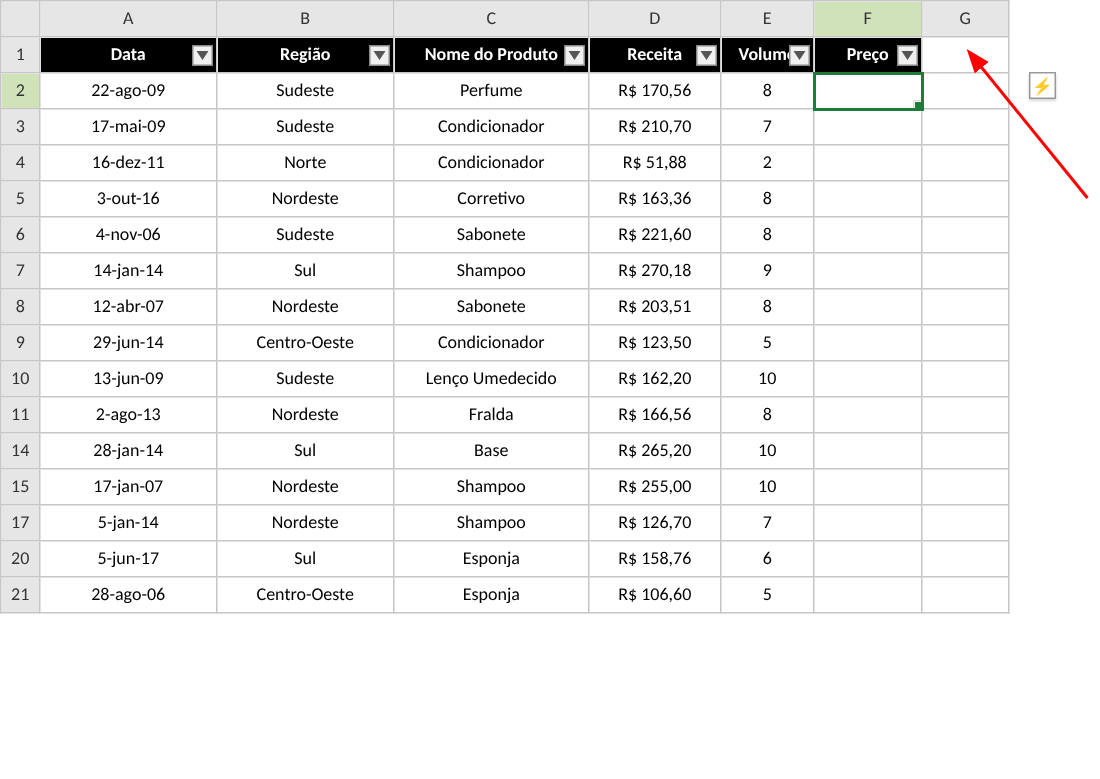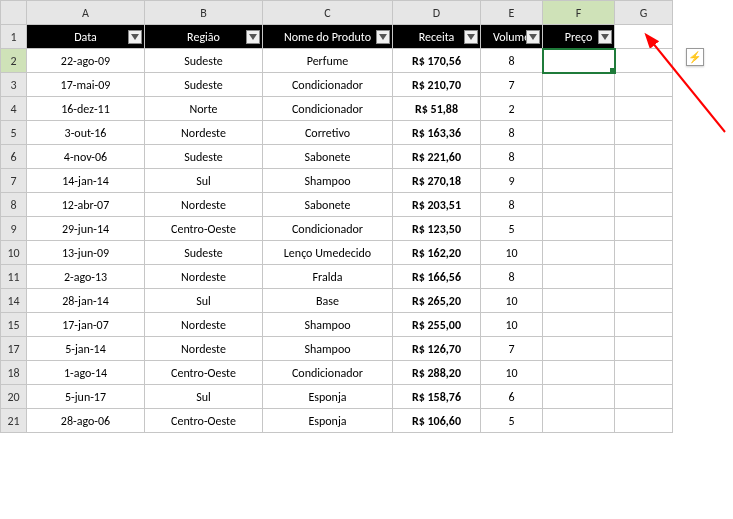--- a/index.html
+++ b/index.html
@@ -48,21 +48,21 @@
     font-weight: normal;
     color: #333;
     width: 26px;
   }
   .rowhead.selected {
     background: #cfe2b8;
   }
   .header-row td {
     background: #000;
     color: #fff;
-    font-weight: normal;
+    font-weight: bold;
     position: relative;
     padding: 0 6px;
     margin-top: 32px;
   }
   .header-label {
     display: inline-block;
   }
   .filter-btn {
     position: absolute;
     right: 2px;
@@ -73,21 +73,21 @@
     background: #f0f0f0;
     border: 1px solid #888;
     display: flex;
     align-items: center;
     justify-content: center;
   }
   .filter-btn svg { display: block; }
   .data-row td {
     background: #fff;
   }
-  .col-D { text-align: left; padding-left: 6px; font-weight: bold; }
+  .col-D { text-align: left; padding-left: 6px; }
   .selected-cell {
     outline: 2px solid #1f7b3a;
     outline-offset: -1px;
     position: relative;
   }
   .selected-cell::after {
     content: "";
     position: absolute;
     right: -3px;
     bottom: -3px;
@@ -285,30 +285,20 @@
         <td></td>
         <td></td>
       </tr>
       <tr class="data-row">
         <th class="rowhead">17</th>
         <td>5-jan-14</td>
         <td>Nordeste</td>
         <td>Shampoo</td>
         <td class="col-D">R$ 126,70</td>
         <td>7</td>
-        <td></td>
-        <td></td>
-      </tr>
-      <tr class="data-row">
-        <th class="rowhead">18</th>
-        <td>1-ago-14</td>
-        <td>Centro-Oeste</td>
-        <td>Condicionador</td>
-        <td class="col-D">R$ 288,20</td>
-        <td>10</td>
         <td></td>
         <td></td>
       </tr>
       <tr class="data-row">
         <th class="rowhead">20</th>
         <td>5-jun-17</td>
         <td>Sul</td>
         <td>Esponja</td>
         <td class="col-D">R$ 158,76</td>
         <td>6</td>

